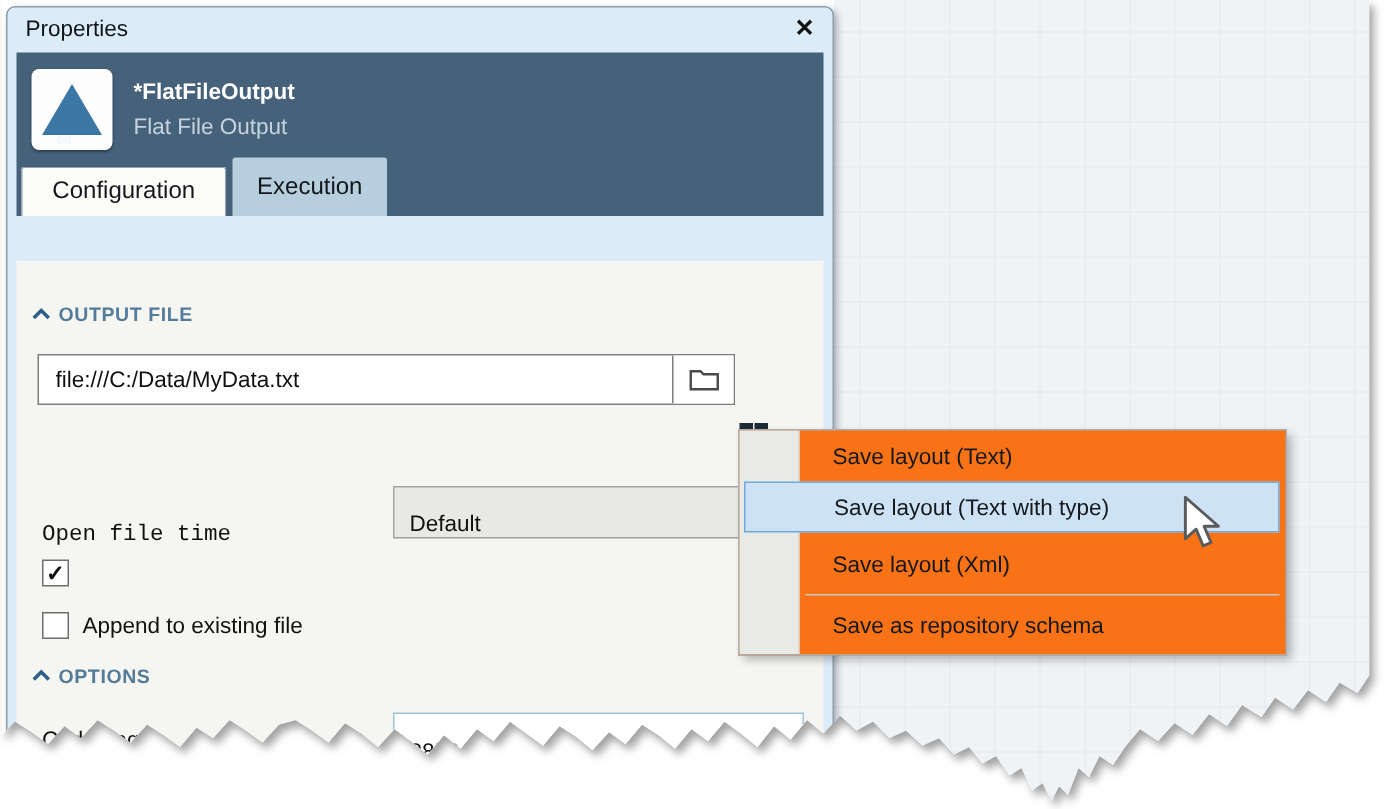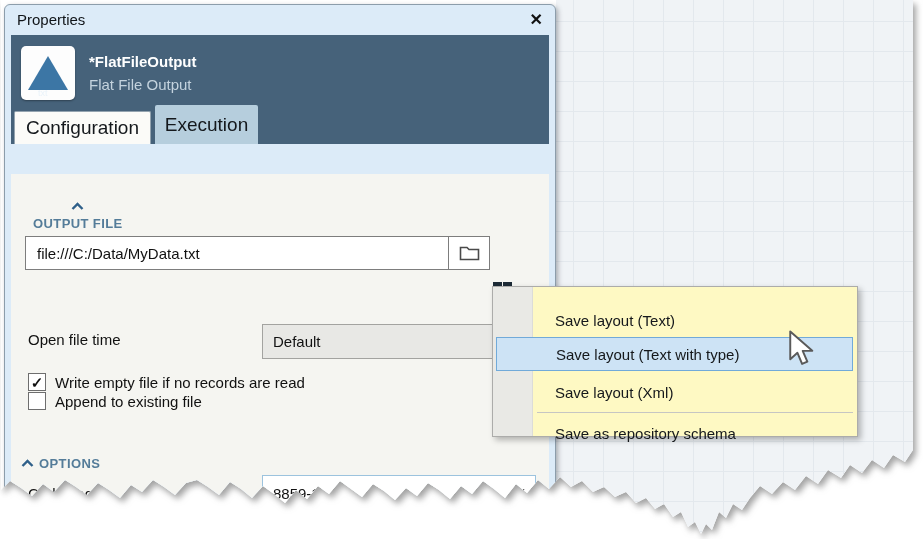--- a/index.html
+++ b/index.html
@@ -25,53 +25,53 @@
   .inner{position:absolute;left:6px;right:6px;top:30px;bottom:0;}
   .hdr{background:#46627a;height:109px;position:relative;}
   .hdr-row{display:flex;align-items:center;height:76px;padding:0 10px;}
   .cmp-icon{width:54px;height:54px;background:#fdfdfd;border-radius:5px;display:flex;align-items:center;justify-content:center;box-shadow:0 1px 2px rgba(0,0,0,.35);}
   .tri{width:0;height:0;border-left:20px solid transparent;border-right:20px solid transparent;border-bottom:34px solid #3c76a5;position:relative;}
   .tri span{position:absolute;left:-10px;top:32px;font-size:9px;color:#eaf3fa;}
   .hdr-txt{margin-left:14px;line-height:1.55;}
   .hdr-name{color:#ffffff;font-weight:bold;font-size:15px;}
   .hdr-sub{color:#c4d3de;font-size:15px;}
   .tabs{position:absolute;left:0;right:0;bottom:0;height:33px;display:flex;align-items:flex-end;padding-left:3px;}
-  .tab{font-size:19px;color:#14181c;display:flex;align-items:center;justify-content:center;cursor:default;}
+  .tab{font-size:16px;color:#14181c;display:flex;align-items:center;justify-content:center;cursor:default;}
   .tab.active{background:#fbfbf8;width:137px;height:33px;border:1px solid #93a3af;border-bottom:none;border-radius:2px 2px 0 0;}
   .tab.inactive{background:#b6cedd;width:103px;height:39px;margin-left:4px;border-radius:2px 2px 0 0;}
 
   .body{position:absolute;left:0;right:0;top:139px;bottom:0;background:#f5f5f1;}
   .sec-h{position:absolute;display:flex;align-items:center;gap:5px;font-size:13px;letter-spacing:.4px;color:#547c99;font-weight:bold;}
   .sec-h svg{display:block;}
 
   .file-row{position:absolute;left:14px;top:62px;width:465px;height:34px;background:#ffffff;border:1px solid #7d7d7d;display:flex;}
   .file-input{flex:1;border:none;outline:none;font-family:"Liberation Sans",sans-serif;font-size:15px;color:#111;padding:0 0 0 11px;background:transparent;}
   .browse{width:41px;border-left:1px solid #7d7d7d;display:flex;align-items:center;justify-content:center;cursor:pointer;background:#fff;}
 
   .gridmenu-btn{position:absolute;left:482px;top:108px;display:flex;align-items:center;gap:6px;cursor:pointer;}
   .gicon{display:grid;grid-template-columns:9px 9px;grid-auto-rows:6px;gap:1px;}
   .gicon i{display:block;}
   .gicon i.hd{background:#1d2b36;}
   .gicon i.bd{background:#2f6ea8;}
   .chev{font-size:12px;color:#222;line-height:1;}
 
   .lbl{position:absolute;font-size:15px;color:#111;}
-  .combo{position:absolute;height:35px;display:flex;align-items:center;padding:0 10px;font-size:15px;color:#111;cursor:default;}
+  .combo{position:absolute;height:35px;display:flex;align-items:flex-end;padding:0 10px;font-size:15px;color:#111;cursor:default;}
   .combo .cv{flex:1;}
   .combo .carr{font-size:12px;color:#333;}
   .combo.gray{background:#e8e8e5;border:1px solid #a3a3a0;}
   .combo.blue{background:#ffffff;border:1px solid #9cc3de;}
 
   .cbrow{position:absolute;display:flex;align-items:center;gap:9px;cursor:default;}
   .cbox{width:18px;height:18px;background:#fff;border:1px solid #6e6e6e;display:flex;align-items:center;justify-content:center;font-size:15px;font-weight:bold;color:#111;line-height:1;}
   .cbrow .cl{font-size:15px;color:#111;}
 
   
-  .menu{position:absolute;left:492px;top:286px;width:366px;height:151px;background:#fef9c3;
-    border:1px solid #acacaa;box-shadow:3px 3px 6px rgba(0,0,0,.28);padding-top:16px;}
+  .menu{position:absolute;left:492px;top:286px;width:366px;height:151px;background:#f97316;
+    border:1px solid #acacaa;box-shadow:3px 3px 6px rgba(0,0,0,.28);padding-top:0;}
   .menu .gutter{position:absolute;left:0;top:0;bottom:0;width:40px;background:#e9e9e5;border-right:1px solid #dcdcd8;}
   .mi{position:relative;height:34px;display:flex;align-items:center;padding-left:62px;font-size:15px;color:#15181b;cursor:default;}
   .mi.hl{background:#cde3f5;border:1px solid #71aad9;margin:0 4px 4px 3px;padding-left:59px;}
   .msep{height:1px;background:#c6c6c3;margin:3px 4px 3px 44px;}
 
   .cursor{position:absolute;left:788px;top:330px;z-index:60;}
 </style>
 </head>
 <body>
 
@@ -99,21 +99,21 @@
           </div>
         </div>
         <div class="tabs">
           <div class="tab active">Configuration</div>
           <div class="tab inactive">Execution</div>
         </div>
       </div>
 
       <div class="body">
 
-        <div class="sec-h" style="left:22px;top:28px;flex-direction:column;">
+        <div class="sec-h" style="left:10px;top:28px;">
           <svg width="13" height="9" viewBox="0 0 13 9">
             <polyline points="1.5,7 6.5,2 11.5,7" fill="none" stroke="#2f608a" stroke-width="2.4"></polyline>
               </svg>
           <span>OUTPUT FILE</span>
         </div>
 
         <div class="file-row">
           <input class="file-input" value="file:///C:/Data/MyData.txt" style="">
           <div class="browse">
             <svg width="21" height="16" viewBox="0 0 21 16">
@@ -129,35 +129,34 @@
             <i class="bd"></i>
                 <i class="bd"></i>
             <i class="bd"></i>
                 <i class="bd"></i>
             <i class="bd"></i>
                 <i class="bd"></i>
           </span>
           <span class="chev">˅</span>
         </div>
 
-        <div class="lbl" style="left:17px;top:157px;">Open file time</div>
+        <div class="lbl" style="left:17px;top:174px;font-family:Liberation Mono, monospace;">Open file time</div>
         <div class="combo gray" style="left:251px;top:150px;width:274px;">
           <span class="cv">Default</span>
         </div>
 
         <div class="cbrow" style="left:17px;top:199px;">
           <span class="cbox">✓</span>
-          <span class="cl">Write empty file if no records are read</span>
         </div>
-        <div class="cbrow" style="left:17px;top:218px;">
+        <div class="cbrow" style="left:17px;top:234px;">
           <span class="cbox"></span>
           <span class="cl">Append to existing file</span>
         </div>
 
-        <div class="sec-h" style="left:10px;top:282px;justify-content:flex-end;">
+        <div class="sec-h" style="left:10px;top:269px;justify-content:flex-end;">
           <svg width="13" height="9" viewBox="0 0 13 9">
             <polyline points="1.5,7 6.5,2 11.5,7" fill="none" stroke="#2f608a" stroke-width="2.4"></polyline>
               </svg>
           <span>OPTIONS</span>
         </div>
 
         <div class="lbl" style="left:17px;top:311px;">Code page</div>
         <div class="combo blue" style="left:251px;top:301px;width:274px;height:36px;">
           <span class="cv">8859-1</span>
           <span class="carr">˅</span>

